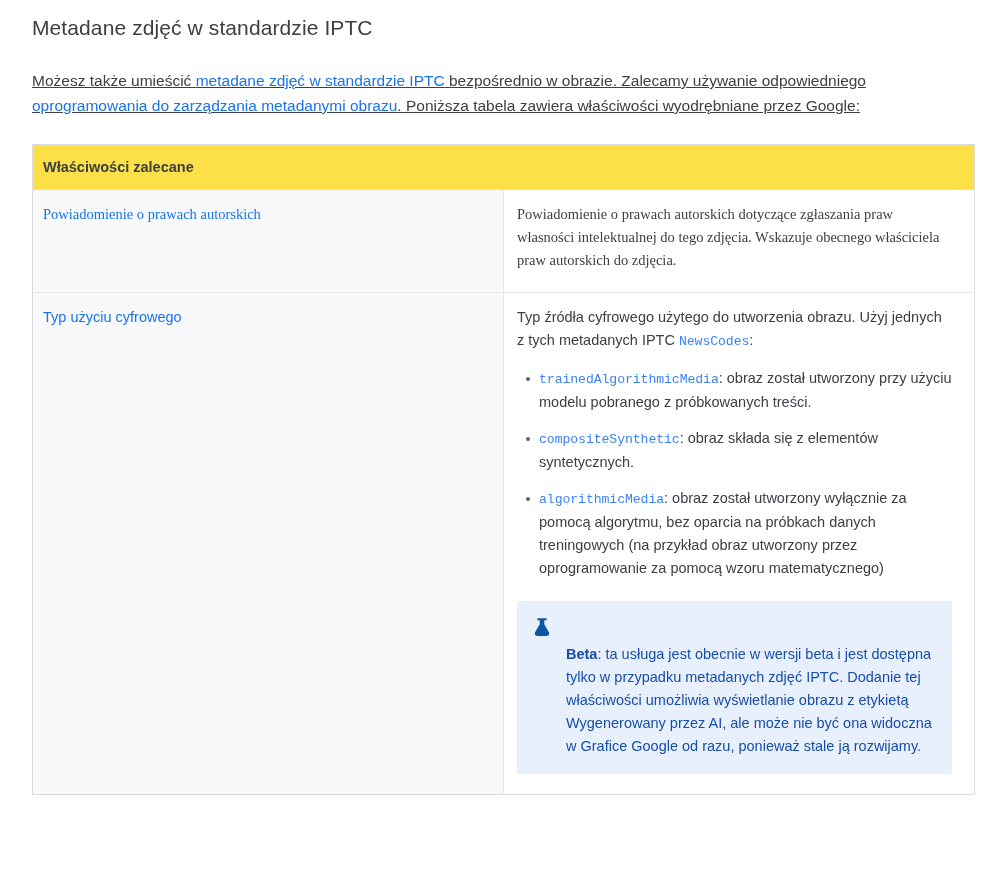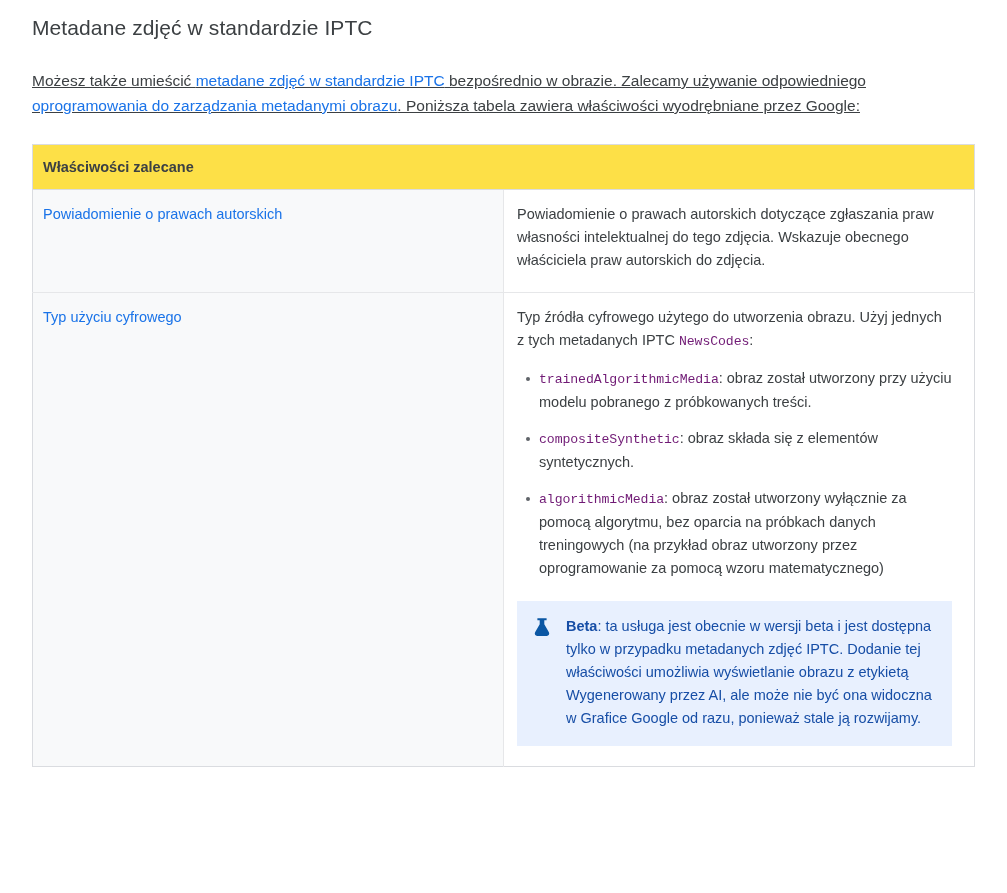--- a/index.html
+++ b/index.html
@@ -57,21 +57,21 @@
     color: #3c4043;
     padding: 14px 14px 14px 10px;
     border-bottom: 1px solid #dadce0;
   }
   table.props td {
     vertical-align: top;
     border-top: 1px solid #e6e7e9;
     font-size: 14.5px;
     line-height: 23px;
   }
-  table.props tr:first-child td { border-top: none; }
+  table.props tr:first-child td { border-top: none; font-family: Liberation Serif, serif; }
   td.prop-name {
     width: 190px;
     background: #f8f9fa;
     padding: 13px 14px 20px 10px;
     border-right: 1px solid #e6e7e9;
   }
   td.prop-name .name-link {
     color: #1a73e8;
     font-size: 14.5px;
     line-height: 23px;
@@ -82,21 +82,21 @@
   td.prop-desc {
     padding: 13px 22px 20px 13px;
     color: #3c4043;
   }
   td.prop-desc p {
     margin: 0;
   }
   code.code {
     font-family: "Liberation Mono", "DejaVu Sans Mono", monospace;
     font-size: 13.2px;
-    color: #701a75;
+    color: #3b82f6;
     letter-spacing: -0.1px;
   }
   ul.bullets {
     margin: 14px 0 0 0;
     padding-left: 22px;
     list-style: none;
   }
   ul.bullets li {
     position: relative;
     margin-bottom: 13px;
@@ -121,21 +121,21 @@
     display: flex;
     align-items: flex-start;
     gap: 14px;
     font-size: 14.5px;
     line-height: 23px;
   }
   .callout .flask-icon {
     flex: 0 0 auto;
     margin-top: 2px;
   }
-  .callout .callout-text { flex: 1 1 auto; }
+  .callout .callout-text { flex: 1 1 auto; margin-top: 28px; }
   .callout b { font-weight: 700; }
 </style>
 </head>
 <body>
 
 <div class="page">
 
   <h2 class="section-title">Metadane zdjęć w standardzie IPTC</h2>
 
   <p class="intro"><span>Możesz także umieścić </span><a class="link">metadane zdjęć w standardzie IPTC</a><span> bezpośrednio w obrazie. Zalecamy używanie odpowiedniego </span><a class="link">oprogramowania do zarządzania metadanymi obrazu</a><span>. Poniższa tabela zawiera właściwości wyodrębniane przez Google:</span></p>

